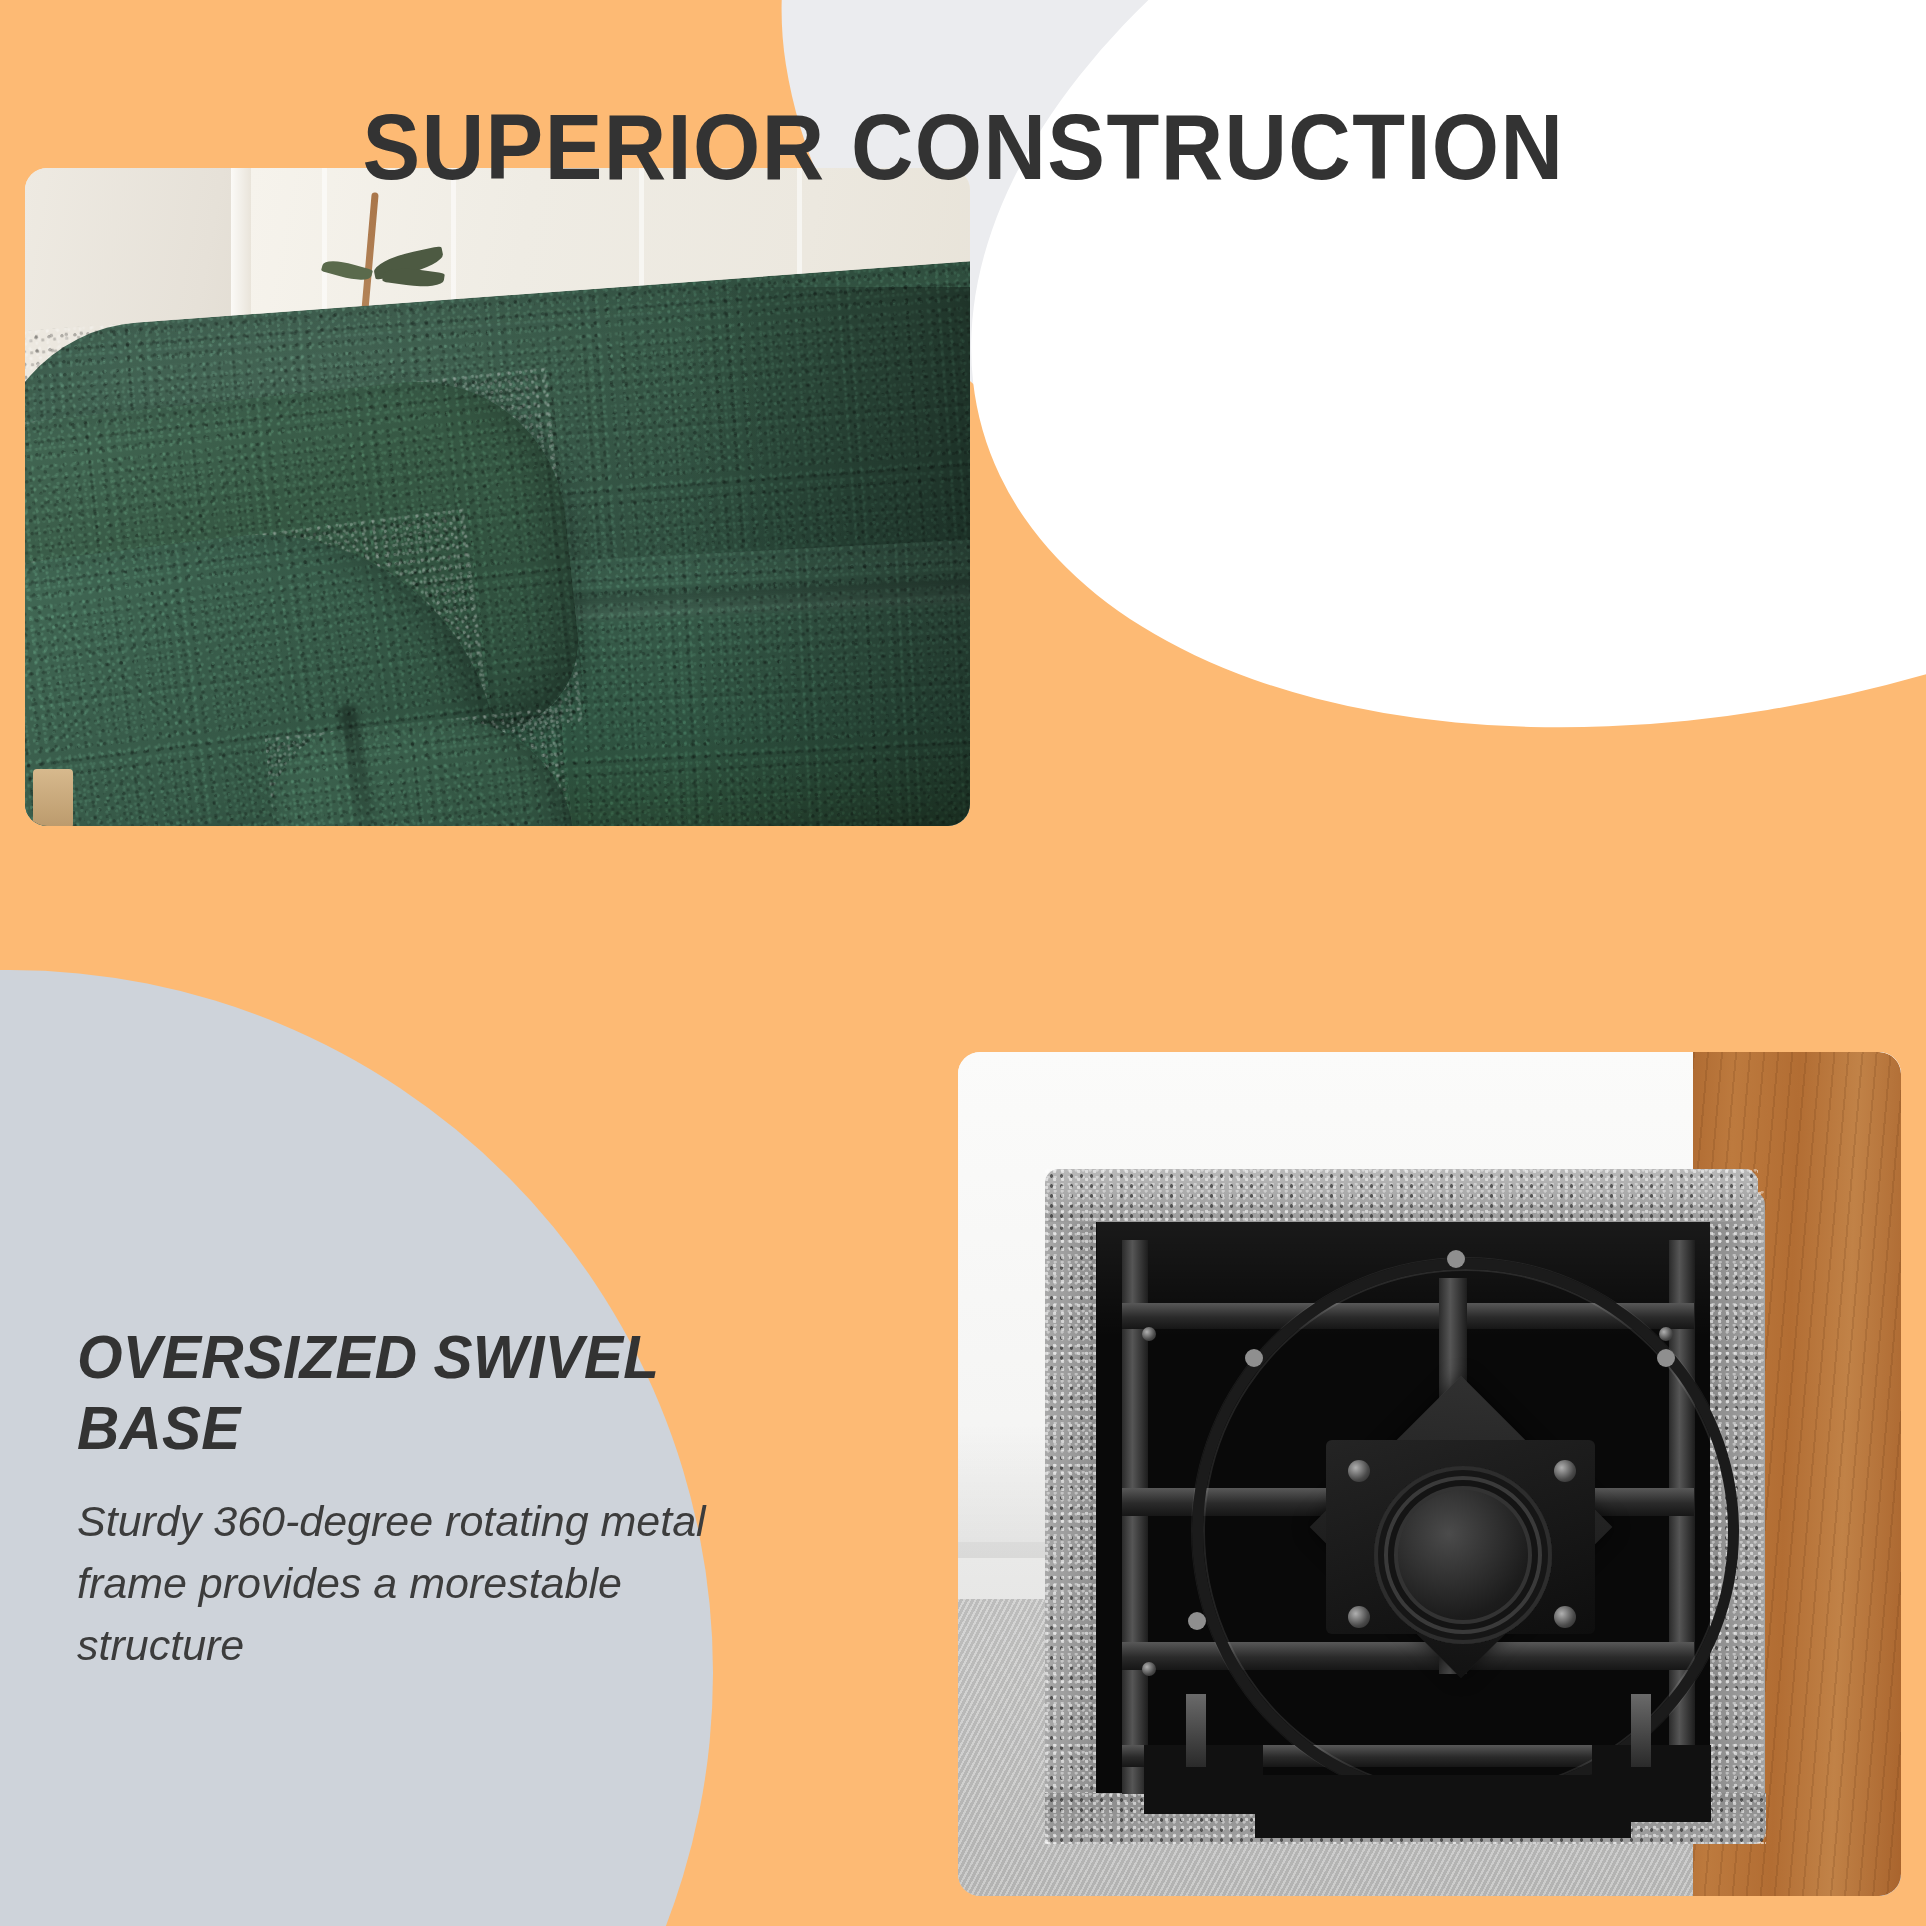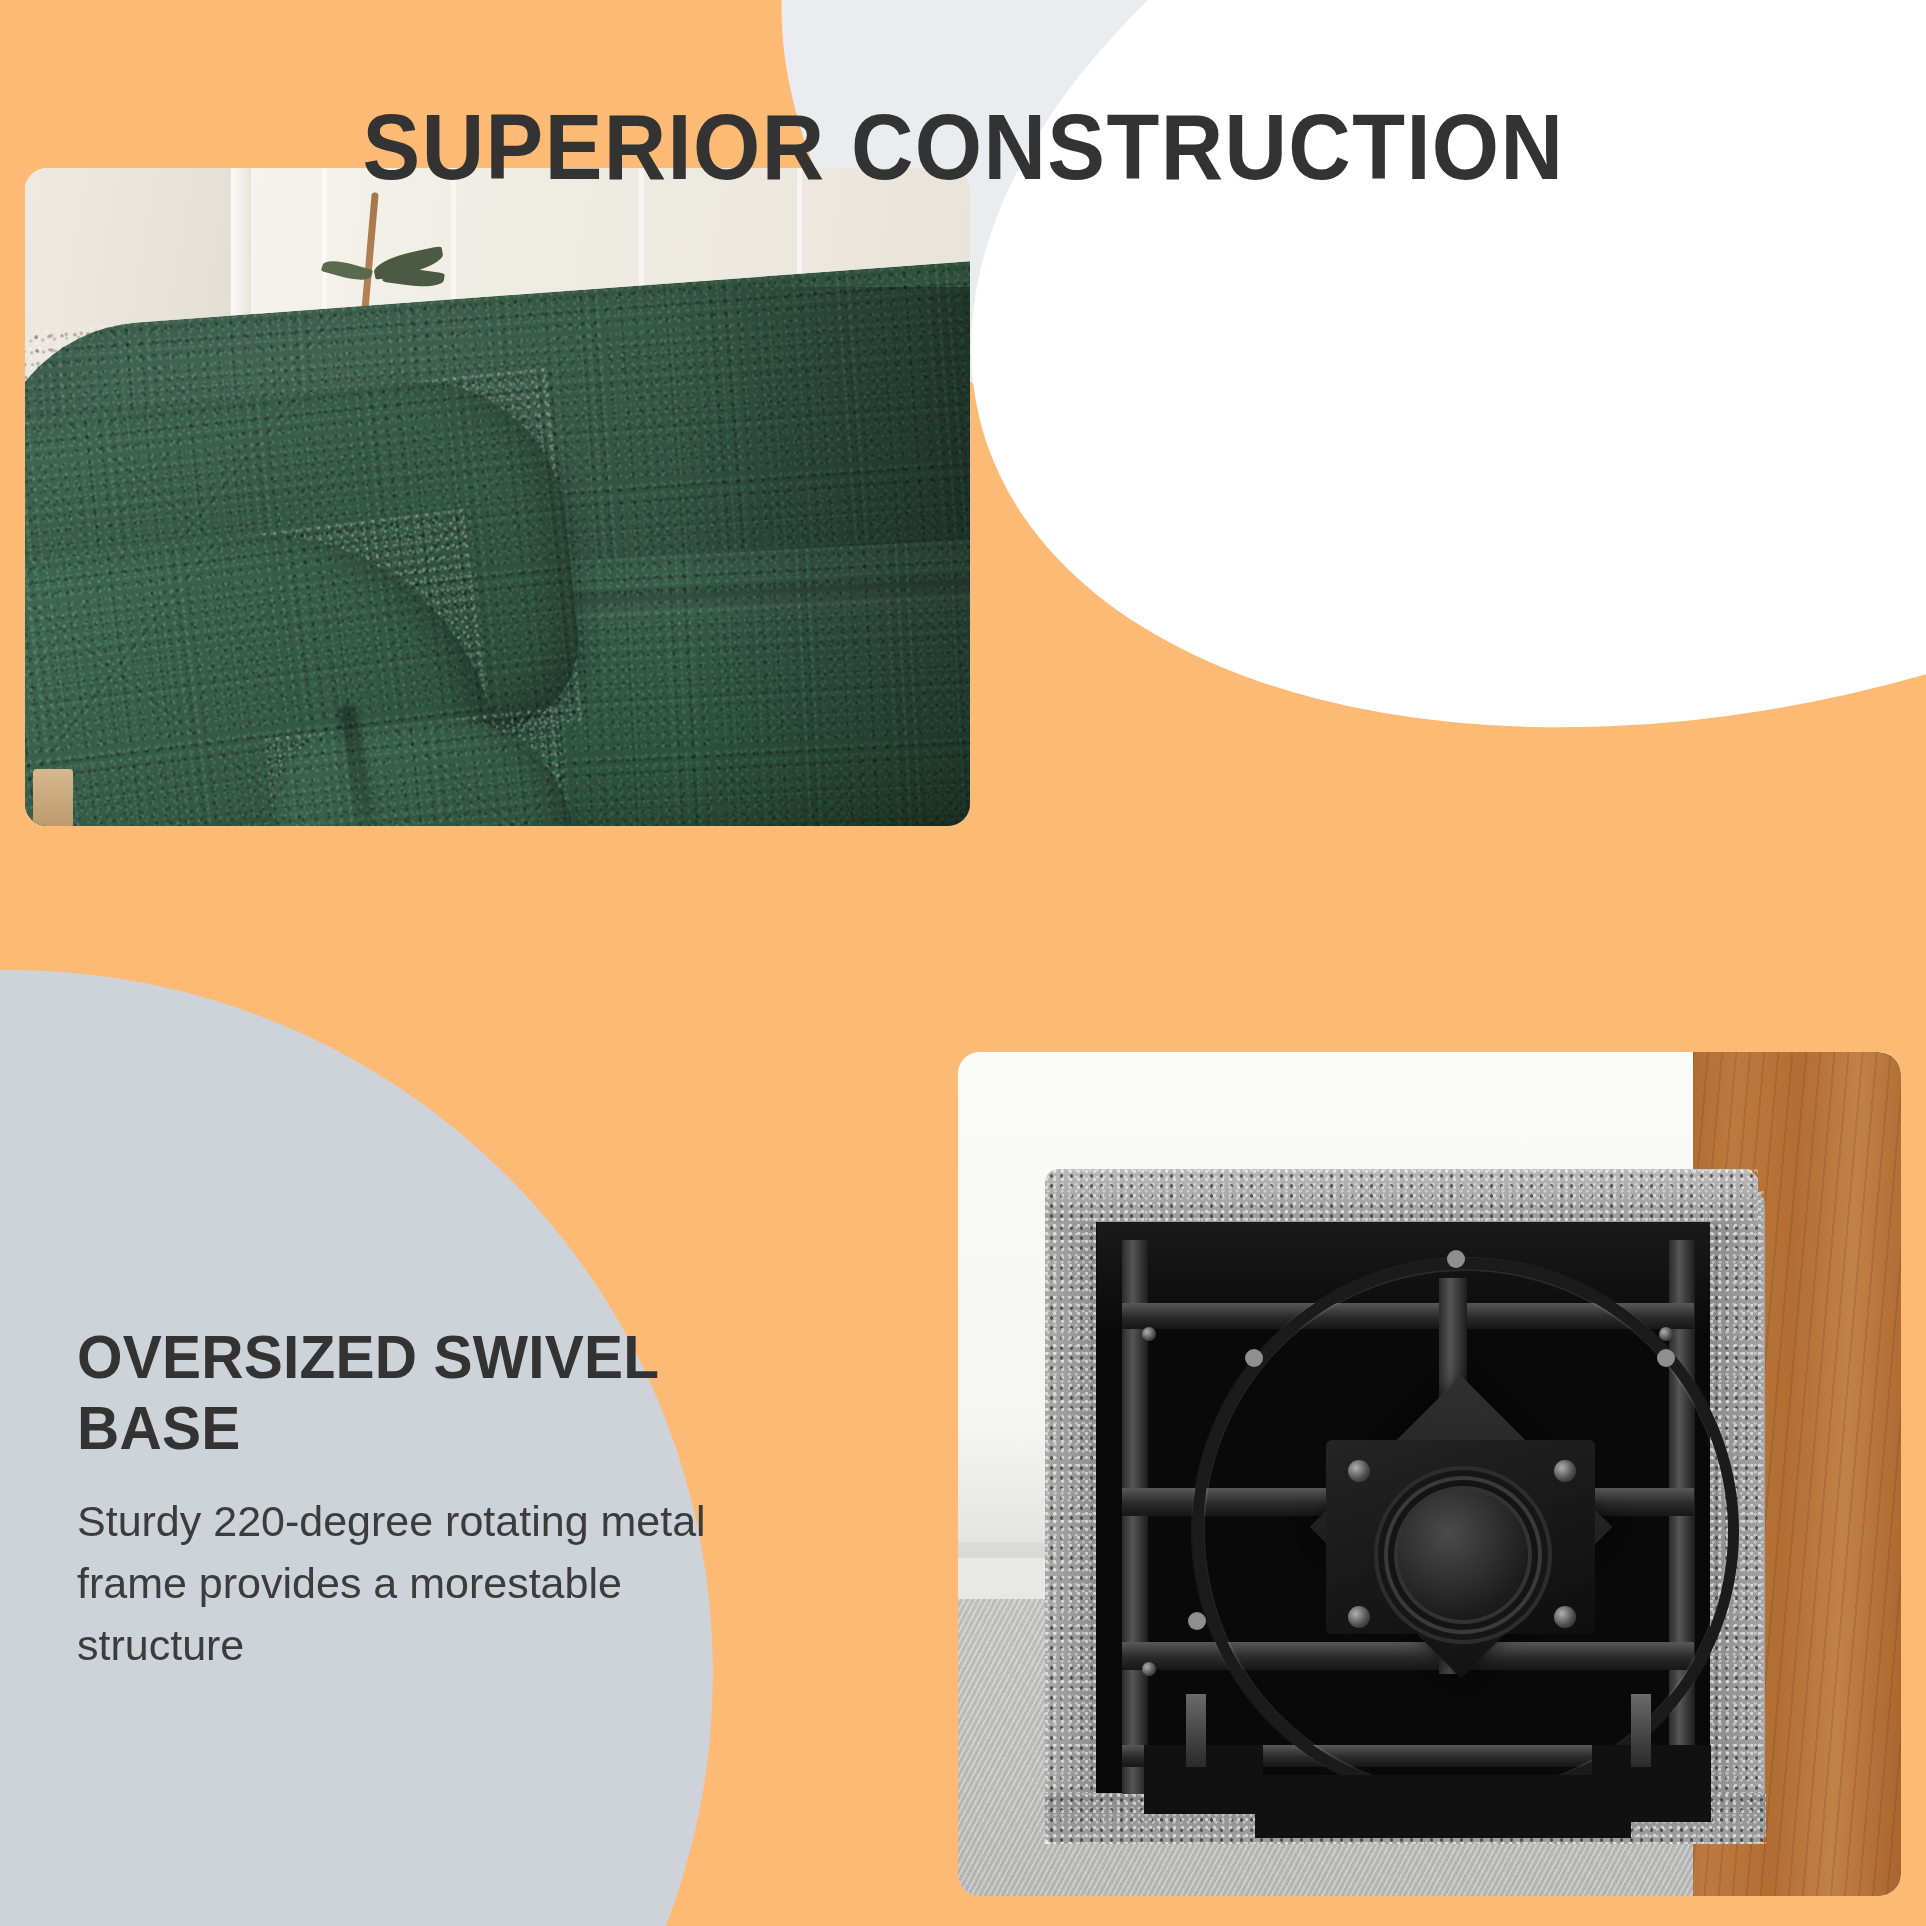--- a/index.html
+++ b/index.html
@@ -230,21 +230,21 @@
     background:radial-gradient(circle at 42% 38%,#4b4b4b,#1c1c1c 55%,#0b0b0b 100%);
     box-shadow:inset 0 0 0 4px #2d2d2d, inset 0 0 0 10px #161616,
                inset 0 0 0 14px #3a3a3a, inset 0 0 0 20px #141414,
                inset 0 0 0 24px #333333;}
   .s-foot{position:absolute;background:#111;}
   .s-bracket{position:absolute;background:linear-gradient(180deg,#6a6a6a,#2a2a2a);}
 
   
   .feature-block{position:absolute;z-index:7;}
   #feature-pillow{left:1025px;top:412px;width:752px;}
-  #feature-swivel{left:77px;top:1322px;width:713px;}
+  #feature-swivel{left:77px;top:1322px;width:713px;font-style:italic;}
 
   .feature-heading{
     font-size:54px;line-height:1.17;font-weight:700;color:#333333;margin:0 0 26px 0;
     letter-spacing:-0.4px;
   }
   .feature-heading.upper{font-size:61px;letter-spacing:0.2px;transform:scaleX(0.96);transform-origin:left center;}
   .feature-body{
     font-size:43px;line-height:1.44;color:#3c3c3c;margin:0;font-weight:400;
   }
 </style>
@@ -355,17 +355,17 @@
     <div class="s-foot" style="left:186px;top:693px;width:119px;height:69px;"></div>
     <div class="s-foot" style="left:297px;top:723px;width:376px;height:63px;"></div>
     <div class="s-foot" style="left:634px;top:693px;width:119px;height:77px;"></div>
     <div class="s-bracket" style="left:228px;top:642px;width:20px;height:73px;"></div>
     <div class="s-bracket" style="left:673px;top:642px;width:20px;height:73px;"></div>
   </div>
 
 
   <div class="feature-block" id="feature-swivel">
     <h2 class="feature-heading upper">OVERSIZED SWIVEL BASE</h2>
-    <p class="feature-body">Sturdy 220-degree rotating metal frame provides a morestable structure</p>
+    <p class="feature-body">Sturdy 360-degree rotating metal frame provides a morestable structure</p>
   </div>
 
 </div>
 
 
 </body></html>

